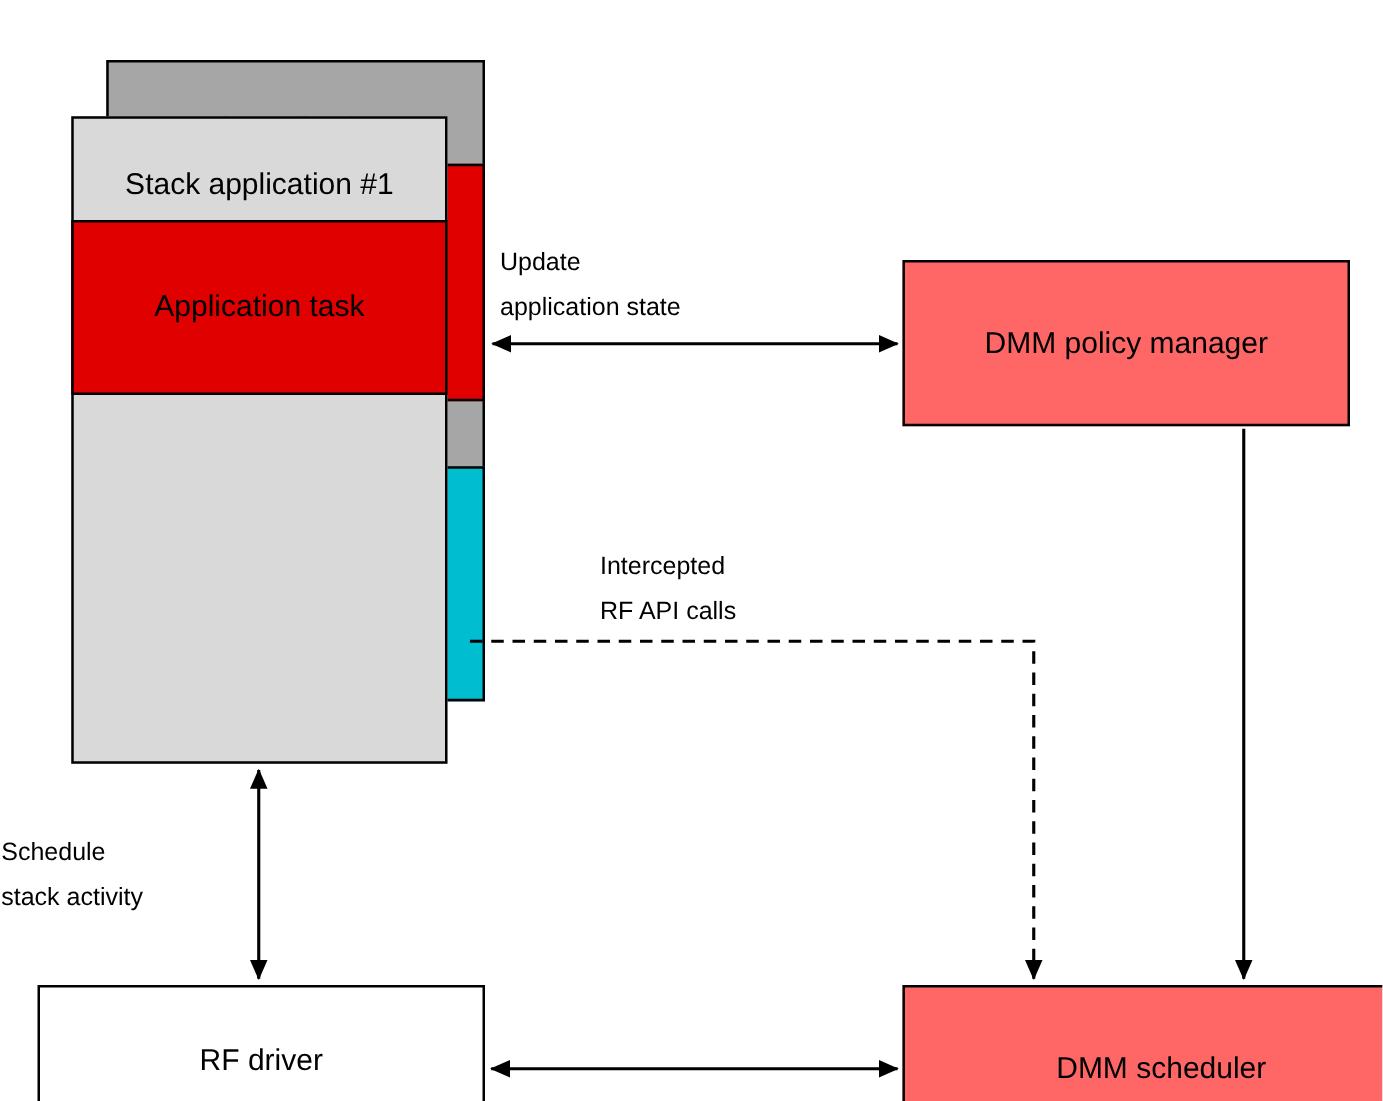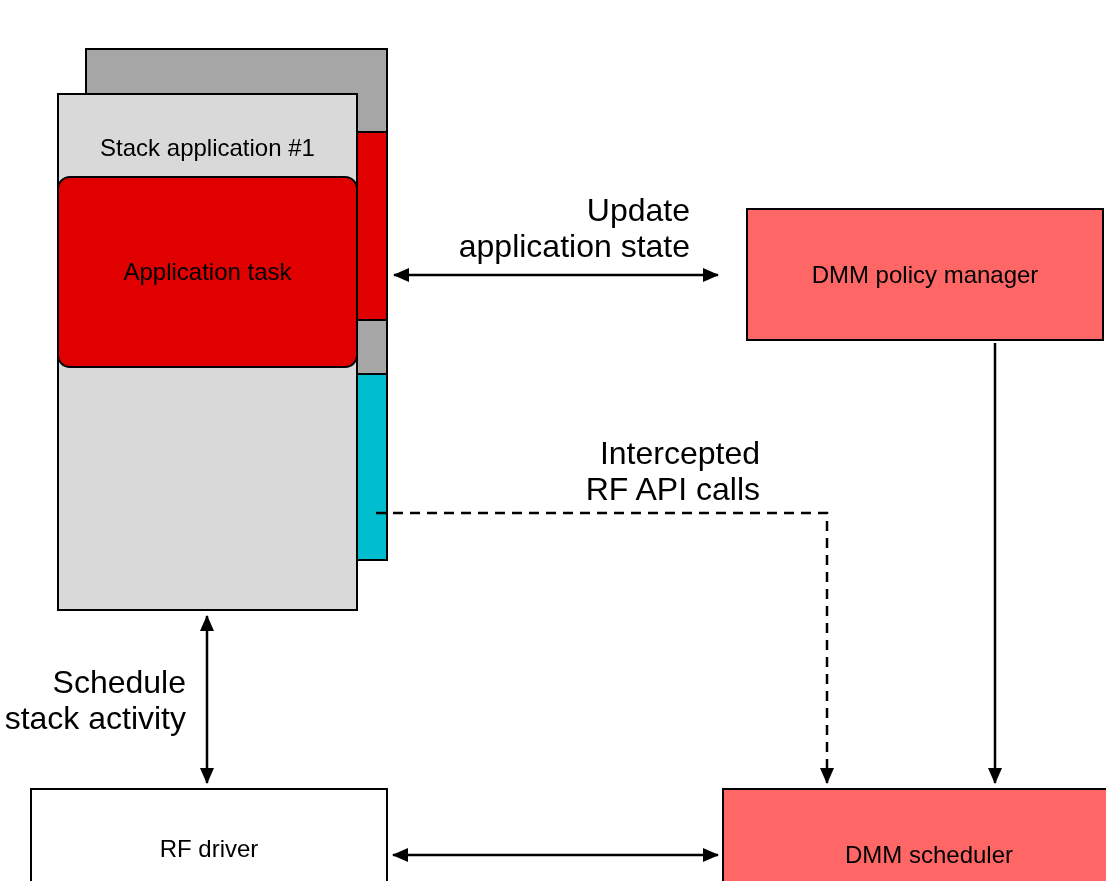--- a/index.html
+++ b/index.html
@@ -31,39 +31,39 @@
     text-align: center;
     font-size: 24px;
     white-space: pre-line;
   }
   
   .stack2 { left: 85px;  top: 5px;   width: 303px; height: 513px; background: var(--dark-gray);  z-index: 1; }
   .red2   { left: 85px;  top: 88px;  width: 303px; height: 190px; background: var(--red);        z-index: 2; }
   .cyan2  { left: 85px;  top: 330px; width: 303px; height: 188px; background: var(--cyan);       z-index: 2; }
   
   .stack1 { left: 57px;  top: 50px;  width: 301px; height: 518px; background: var(--light-gray); z-index: 3; }
-  .red1   { left: 57px;  top: 133px; width: 301px; height: 192px; background: var(--red);        z-index: 4; border-radius: 13px; }
+  .red1   { left: 57px;  top: 133px; width: 301px; height: 140px; background: var(--red);        z-index: 4; }
   .cyan1  { left: 57px;  top: 380px; width: 301px; height: 188px; background: var(--cyan);       z-index: 4; }
   
-  .policy { left: 746px; top: 165px; width: 358px; height: 133px; background: var(--salmon);     z-index: 4; }
+  .policy { left: 722px; top: 165px; width: 358px; height: 133px; background: var(--salmon);     z-index: 4; }
   .sched  { left: 722px; top: 745px; width: 414px; height: 133px; background: var(--salmon);     z-index: 4; }
   .rf     { left: 30px;  top: 745px; width: 358px; height: 121px; background: var(--white);      z-index: 4; }
 
   .arrows {
     position: absolute;
     left: 0; top: 0;
     width: 1106px; height: 881px;
     z-index: 5;
     pointer-events: none;
   }
   .lbl {
     position: absolute;
-    font-size: 32px;
+    font-size: 20px;
     line-height: 36px;
-    text-align: right;
+    text-align: left;
     color: #000;
     white-space: pre-line;
     z-index: 6;
   }
   .lbl-update    { left: 400px;  top: 149px; width: 290px; }
   .lbl-intercept { left: 480px;  top: 392px; width: 280px; }
   .lbl-active    { left: 998px;  top: 503px; width: 104px; }
   .lbl-schedule  { left: 1px;    top: 621px; width: 185px; }
   .lbl-conflict  { left: 385px;  top: 728px; width: 295px; }
 </style>

